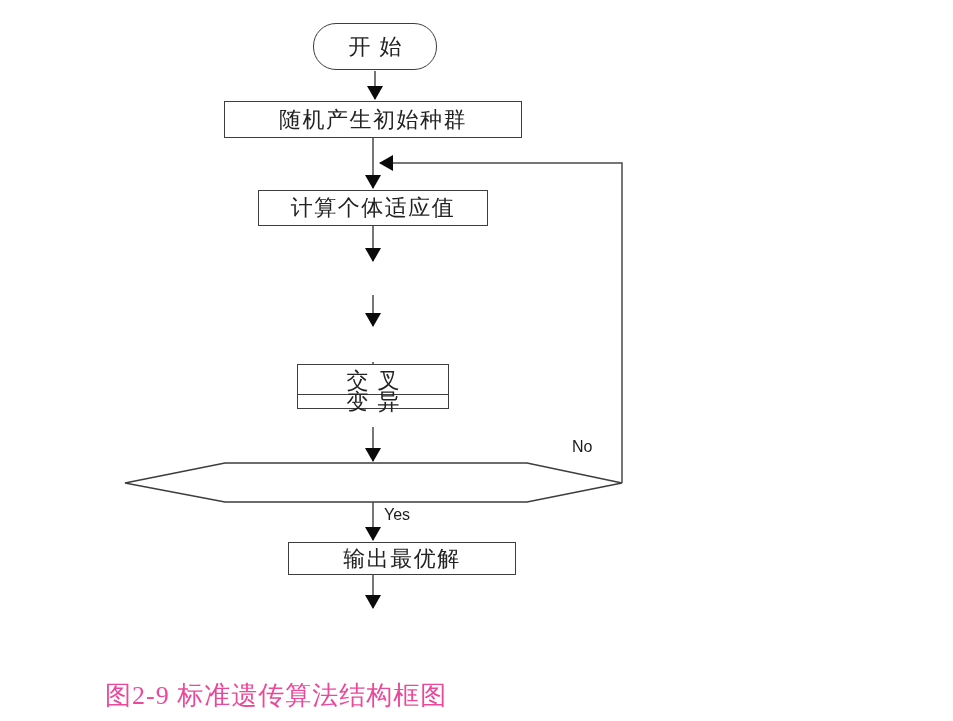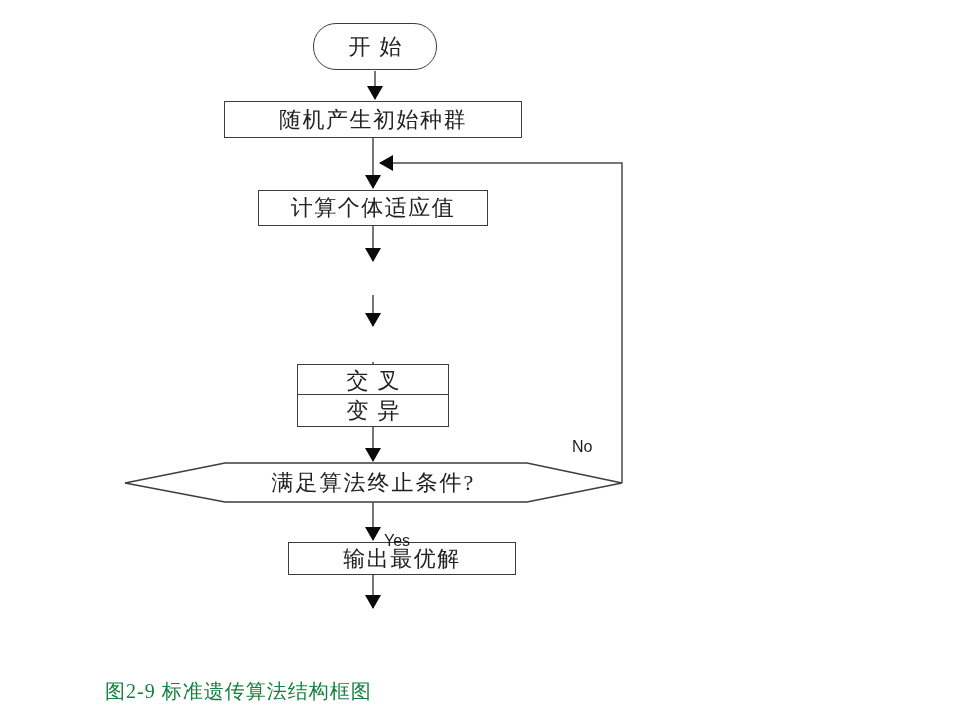--- a/index.html
+++ b/index.html
@@ -62,23 +62,23 @@
     font-family: Liberation Sans, sans-serif;
     font-size: 16px;
     color: #1c1c1c;
     white-space: nowrap;
   }
   #caption {
     position: absolute;
     left: 105px;
     top: 678px;
     z-index: 2;
-    font-size: 20px;
+    font-size: 26px;
     letter-spacing: 1px;
-    color: #15803d;
+    color: #ec4899;
     white-space: nowrap;
   }
 </style>
 </head>
 <body>
 
 <div id="stage">
 
   <svg id="connectors" width="953" height="721" viewBox="0 0 953 721">
     <defs>
@@ -110,26 +110,25 @@
 
   <div class="node terminal two-char" style="left:313px; top:23px; width:124px; height:47px;">开始</div>
 
   <div class="node" style="left:224px; top:101px; width:298px; height:37px;">随机产生初始种群</div>
 
   <div class="node" style="left:258px; top:190px; width:230px; height:36px;">计算个体适应值</div>
 
 
   <div class="node two-char" style="left:297px; top:328px; width:152px; height:34px;margin-top:36px;">交叉</div>
 
-  <div class="node two-char" style="left:297px; top:394px; width:152px; height:33px;">变异</div>
+  <div class="node two-char" style="left:297px; top:394px; width:152px; height:15px;">变异</div>
 
-  <div class="decision-label" style="left:125px; top:463px; width:497px; height:39px;">满足算法终止条件?</div>
 
   <div class="node" style="left:260px; top:542px; width:228px; height:33px;margin-left:28px;">输出最优解</div>
 
 
   <div class="edge-label" style="left:572px; top:438px;">No</div>
 
-  <div class="edge-label" style="left:384px; top:532px;">Yes</div>
+  <div class="edge-label" style="left:384px; top:506px;">Yes</div>
 
   <div id="caption">图2-9 标准遗传算法结构框图</div>
 
 </div>
 
 </body></html>

